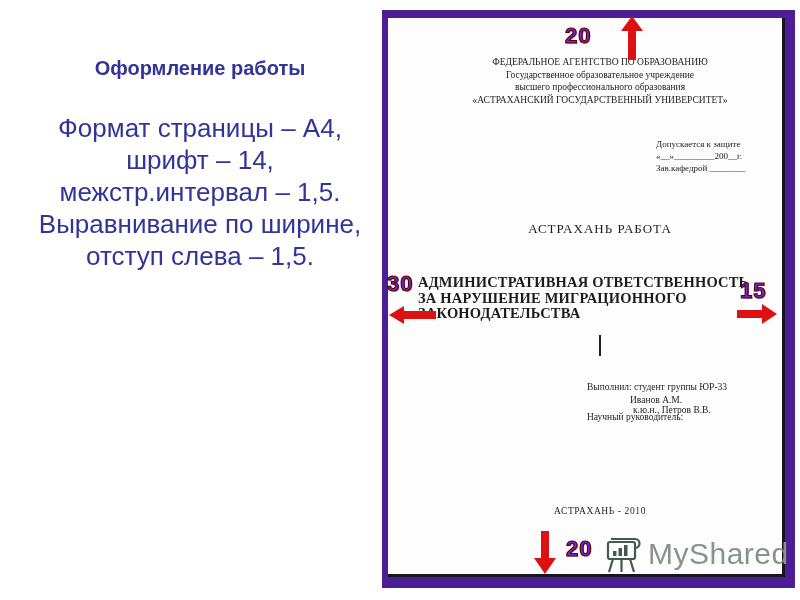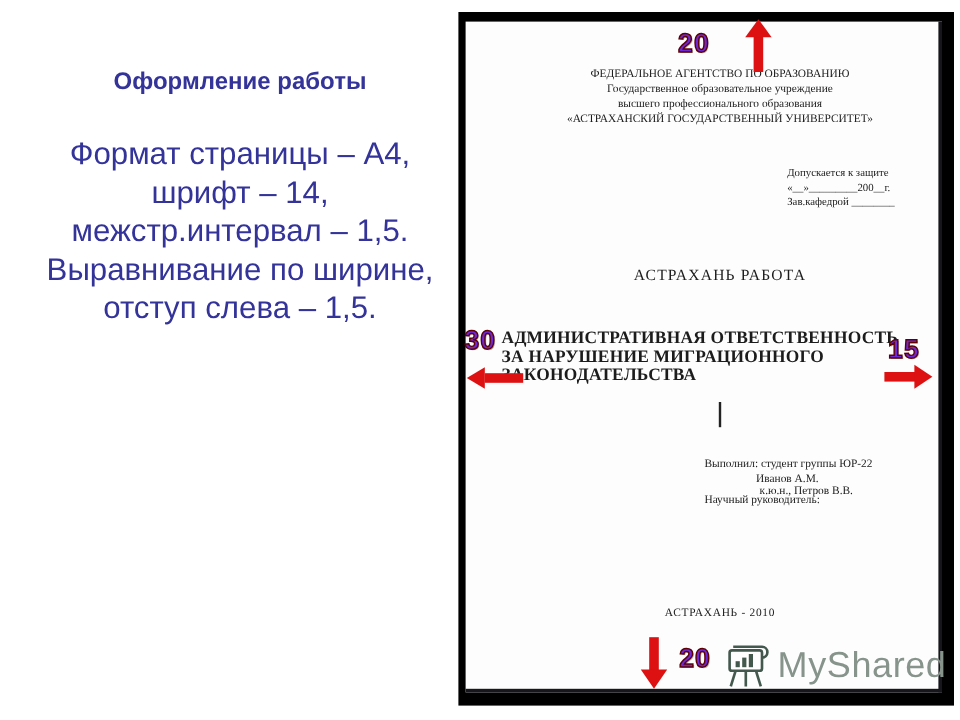--- a/index.html
+++ b/index.html
@@ -5,21 +5,21 @@
   html,body{margin:0;padding:0;background:#ffffff;}
   .slide{position:relative;width:800px;height:600px;background:#ffffff;overflow:hidden;
          font-family:"Liberation Sans",sans-serif;}
 
   
   .left-panel{position:absolute;left:2px;top:50px;width:396px;text-align:center;color:#333399;}
   .lp-title{font-size:20px;font-weight:bold;line-height:36px;margin:0 0 26px 0;}
   .lp-para{font-size:26px;line-height:32px;white-space:pre-line;margin:0 0 32px 0;}
 
   
-  .page-frame{position:absolute;left:382px;top:10px;width:413px;height:578px;background:#000000;}
+  .page-frame{position:absolute;left:382px;top:10px;width:413px;height:578px;background:#4c1d95;}
   .page{position:absolute;left:6px;top:8px;right:10px;bottom:11px;background:#fdfdfd;
         border-right:3px solid #16161c;border-bottom:3px solid #16161c;
         font-family:"Liberation Serif",serif;color:#1c1c1c;}
   .doc-header{position:absolute;left:30px;top:38px;width:364px;text-align:center;
               font-size:9.5px;line-height:12.6px;white-space:pre-line;}
   .doc-approval{position:absolute;left:268px;top:120px;font-size:9px;line-height:12px;white-space:pre-line;}
   .doc-worktype{position:absolute;left:30px;top:203px;width:364px;text-align:center;
                 font-size:13px;letter-spacing:1px;}
   .doc-title{position:absolute;left:30px;top:257px;width:364px;text-align:left;
              font-size:14.5px;font-weight:bold;line-height:15.5px;white-space:pre-line;letter-spacing:0.2px;}
@@ -80,21 +80,21 @@
 высшего профессионального образования
 «АСТРАХАНСКИЙ ГОСУДАРСТВЕННЫЙ УНИВЕРСИТЕТ»</div>
       <div class="doc-approval">Допускается к защите
 «__»_________200__г.
 Зав.кафедрой ________</div>
       <div class="doc-worktype">АСТРАХАНЬ РАБОТА</div>
       <div class="doc-title">АДМИНИСТРАТИВНАЯ ОТВЕТСТВЕННОСТЬ
 ЗА НАРУШЕНИЕ МИГРАЦИОННОГО
 ЗАКОНОДАТЕЛЬСТВА</div>
       <div class="doc-cursor"></div>
-      <div class="doc-small doc-author1">Выполнил: студент группы ЮР-22</div>
+      <div class="doc-small doc-author1">Выполнил: студент группы ЮР-33</div>
       <div class="doc-small doc-author2">Иванов А.М.</div>
       <div class="doc-small doc-advisor1">Научный руководитель:</div>
       <div class="doc-small doc-advisor2">к.ю.н., Петров В.В.</div>
       <div class="doc-city">АСТРАХАНЬ - 2010</div>
     </div>
   </div>
 
   <div>
     <span class="m-label m-top">20</span>
     <span class="arr">

